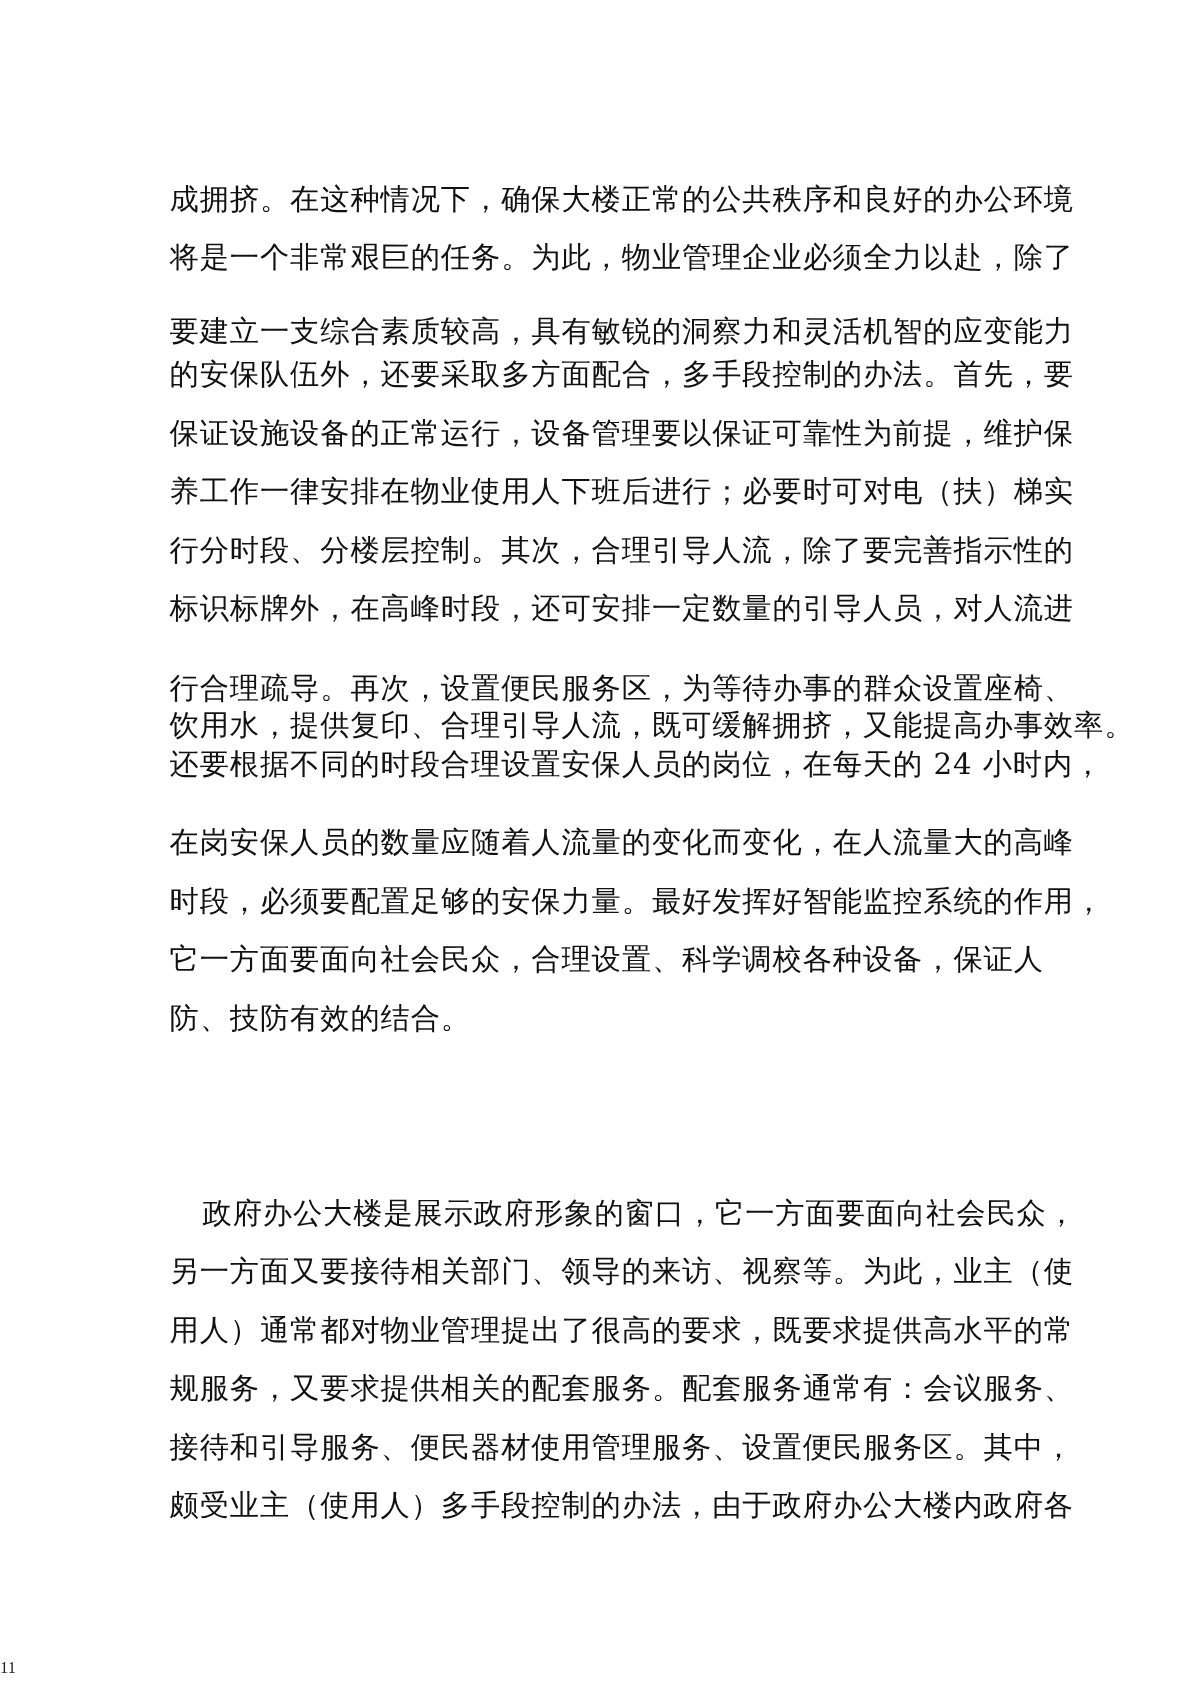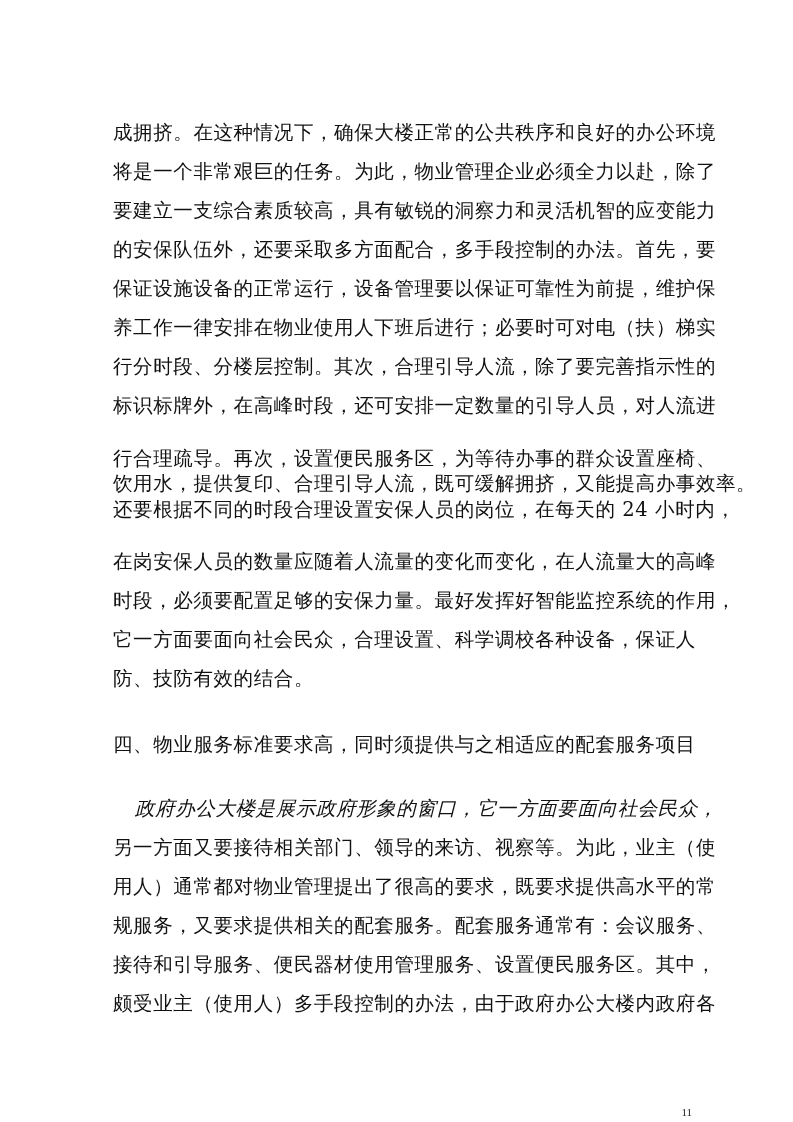--- a/index.html
+++ b/index.html
@@ -1,47 +1,46 @@
 <!DOCTYPE html>
 <html><head>
 <meta charset="utf-8">
 <style>
   html, body { margin: 0; padding: 0; background: #ffffff; }
   body { width: 793px; height: 1122px; position: relative; overflow: hidden;
          font-family: "DejaVu Serif", "Liberation Serif", serif; color: #111111; }
   .page { position: absolute; left: 0; top: 0; width: 793px; height: 1122px; background: #fff; margin-top: 36px; }
   .line { position: absolute; left: 113px; width: 570px; font-size: 19.5px; line-height: 24px;
           white-space: nowrap; letter-spacing: 0.6px; }
-  .indent { left: 135px; width: 548px; font-style: italic; }
-  .pageno { position: absolute; top: 1070px; left: 0; width: 692px; text-align: right;
+  .indent { left: 135px; width: 548px; }
+  .pageno { position: absolute; top: 1070px; left: 0; width: 692px; text-align: left;
             font-size: 11px; font-family: "Liberation Serif", serif; color: #222; }
 </style>
 </head>
 <body>
 
 <div class="page">
   <div>
     <div class="line" style="top:85px">成拥挤。在这种情况下，确保大楼正常的公共秩序和良好的办公环境</div>
     <div class="line" style="top:124px">将是一个非常艰巨的任务。为此，物业管理企业必须全力以赴，除了</div>
-    <div class="line" style="top:163px">要建立一支综合素质较高，具有敏锐的洞察力和灵活机智的应变能力</div>
+    <div class="line" style="top:173px">要建立一支综合素质较高，具有敏锐的洞察力和灵活机智的应变能力</div>
     <div class="line" style="top:202px">的安保队伍外，还要采取多方面配合，多手段控制的办法。首先，要</div>
     <div class="line" style="top:241px">保证设施设备的正常运行，设备管理要以保证可靠性为前提，维护保</div>
     <div class="line" style="top:280px">养工作一律安排在物业使用人下班后进行；必要时可对电（扶）梯实</div>
     <div class="line" style="top:319px">行分时段、分楼层控制。其次，合理引导人流，除了要完善指示性的</div>
     <div class="line" style="top:358px">标识标牌外，在高峰时段，还可安排一定数量的引导人员，对人流进</div>
     <div class="line" style="top:411px">行合理疏导。再次，设置便民服务区，为等待办事的群众设置座椅、</div>
     <div class="line" style="top:436px">饮用水，提供复印、合理引导人流，既可缓解拥挤，又能提高办事效率。</div>
     <div class="line" style="top:462px">还要根据不同的时段合理设置安保人员的岗位，在每天的 24  小时内，</div>
     <div class="line" style="top:514px">在岗安保人员的数量应随着人流量的变化而变化，在人流量大的高峰</div>
     <div class="line" style="top:553px">时段，必须要配置足够的安保力量。最好发挥好智能监控系统的作用，</div>
     <div class="line" style="top:592px">它一方面要面向社会民众，合理设置、科学调校各种设备，保证人</div>
     <div class="line" style="top:631px">防、技防有效的结合。</div>
   </div>
 
-  <div class="line" style="top:697px">四、物业服务标准要求高，同时须提供与之相适应的配套服务项目</div>
 
   <div>
     <div class="line indent" style="top:761px">政府办公大楼是展示政府形象的窗口，它一方面要面向社会民众，</div>
     <div class="line" style="top:800px">另一方面又要接待相关部门、领导的来访、视察等。为此，业主（使</div>
     <div class="line" style="top:839px">用人）通常都对物业管理提出了很高的要求，既要求提供高水平的常</div>
     <div class="line" style="top:878px">规服务，又要求提供相关的配套服务。配套服务通常有：会议服务、</div>
     <div class="line" style="top:917px">接待和引导服务、便民器材使用管理服务、设置便民服务区。其中，</div>
     <div class="line" style="top:956px">颇受业主（使用人）多手段控制的办法，由于政府办公大楼内政府各</div>
   </div>
 

